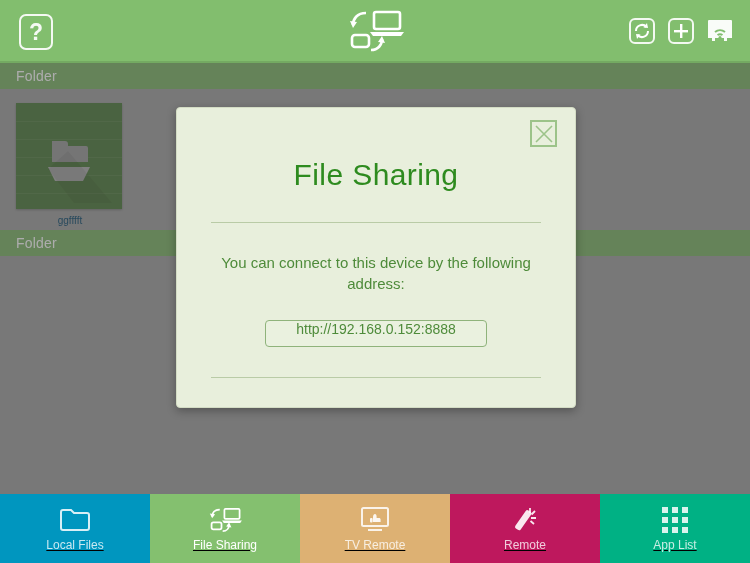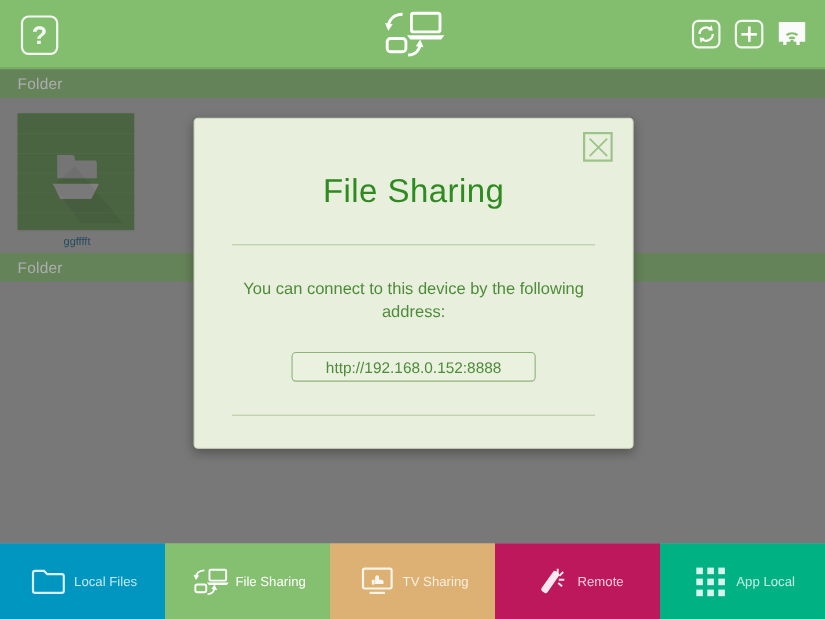--- a/index.html
+++ b/index.html
@@ -142,40 +142,41 @@
     margin: 29px 40px 0 40px;
   }
   .addr-box {
     margin: 26px auto 0 auto;
     width: 222px; height: 27px;
     border: 1px solid #8fb37b;
     border-radius: 4px;
     background: #eaf1df;
     color: #4e8b3a;
     font-size: 14px;
-    display: flex; align-items: center; justify-content: center;
+    display: flex; align-items: flex-start; justify-content: center;
   }
   .modal-rule2 {
     height: 1px;
     background: #b9cba6;
     margin: 30px 34px 0 34px;
   }
 
   
   .tabbar {
     position: absolute; left: 0; bottom: 0;
     width: 750px; height: 69px;
     display: flex;
   }
   .tab {
     flex: 1;
-    display: flex; flex-direction: row;
+    display: flex; flex-direction: column;
     align-items: center; justify-content: center;
     gap: 4px;
     position: relative;
+    text-decoration: underline;
   }
   .tab-label {
     font-size: 12px;
     color: rgba(255,255,255,0.78);
   }
   .tab.active .tab-label { color: #ffffff; }
   .tab-icon { width: 38px; height: 28px; display: flex; align-items: center; justify-content: center; }
   .dotgrid { display: grid; grid-template-columns: repeat(3, 6px); grid-template-rows: repeat(3, 6px); gap: 4px; }
   .dotgrid span { background: #ffffff; opacity: 0.85; }
 </style>
@@ -302,21 +303,21 @@
 
     <div class="tab" style="background:#ddb173">
       <div class="tab-icon">
         <svg width="32" height="27" viewBox="0 0 32 27">
           <rect x="3" y="2" width="26" height="18" rx="1.5" fill="none" stroke="#ffffff" stroke-width="2" opacity="0.85"></rect>
           <rect x="9" y="23" width="14" height="2" fill="#ffffff" opacity="0.85"></rect>
           <path d="M14 16 v-5 c0 -2 1 -3 2 -3 s1.6 1 1.6 2.4 V12 h2.4 c1 0 1.6 .7 1.6 1.6 V16 Z" fill="#ffffff" opacity="0.9"></path>
           <rect x="11" y="12" width="2.6" height="4.5" rx="1" fill="#ffffff" opacity="0.9"></rect>
         </svg>
       </div>
-      <div class="tab-label">TV Sharing</div>
+      <div class="tab-label">TV Remote</div>
     </div>
 
     <div class="tab" style="background:#be185d">
       <div class="tab-icon">
         <svg width="32" height="28" viewBox="0 0 32 28">
           <rect x="11" y="3" width="6.5" height="22" rx="2" fill="#ffffff" opacity="0.9" transform="rotate(35 14 14)"></rect>
           <path d="M21 2 v5 M26 5 l-3.5 3.5 M27 12 h-5 M25 18 l-3.5 -3" stroke="#ffffff" stroke-width="1.8" opacity="0.9" fill="none"></path>
         </svg>
       </div>
       <div class="tab-label">Remote</div>
@@ -329,17 +330,17 @@
             <span></span>
             <span></span>
           <span></span>
             <span></span>
             <span></span>
           <span></span>
             <span></span>
             <span></span>
         </div>
       </div>
-      <div class="tab-label">App Local</div>
+      <div class="tab-label">App List</div>
     </div>
 
   </div>
 </div>
 
 </body></html>

